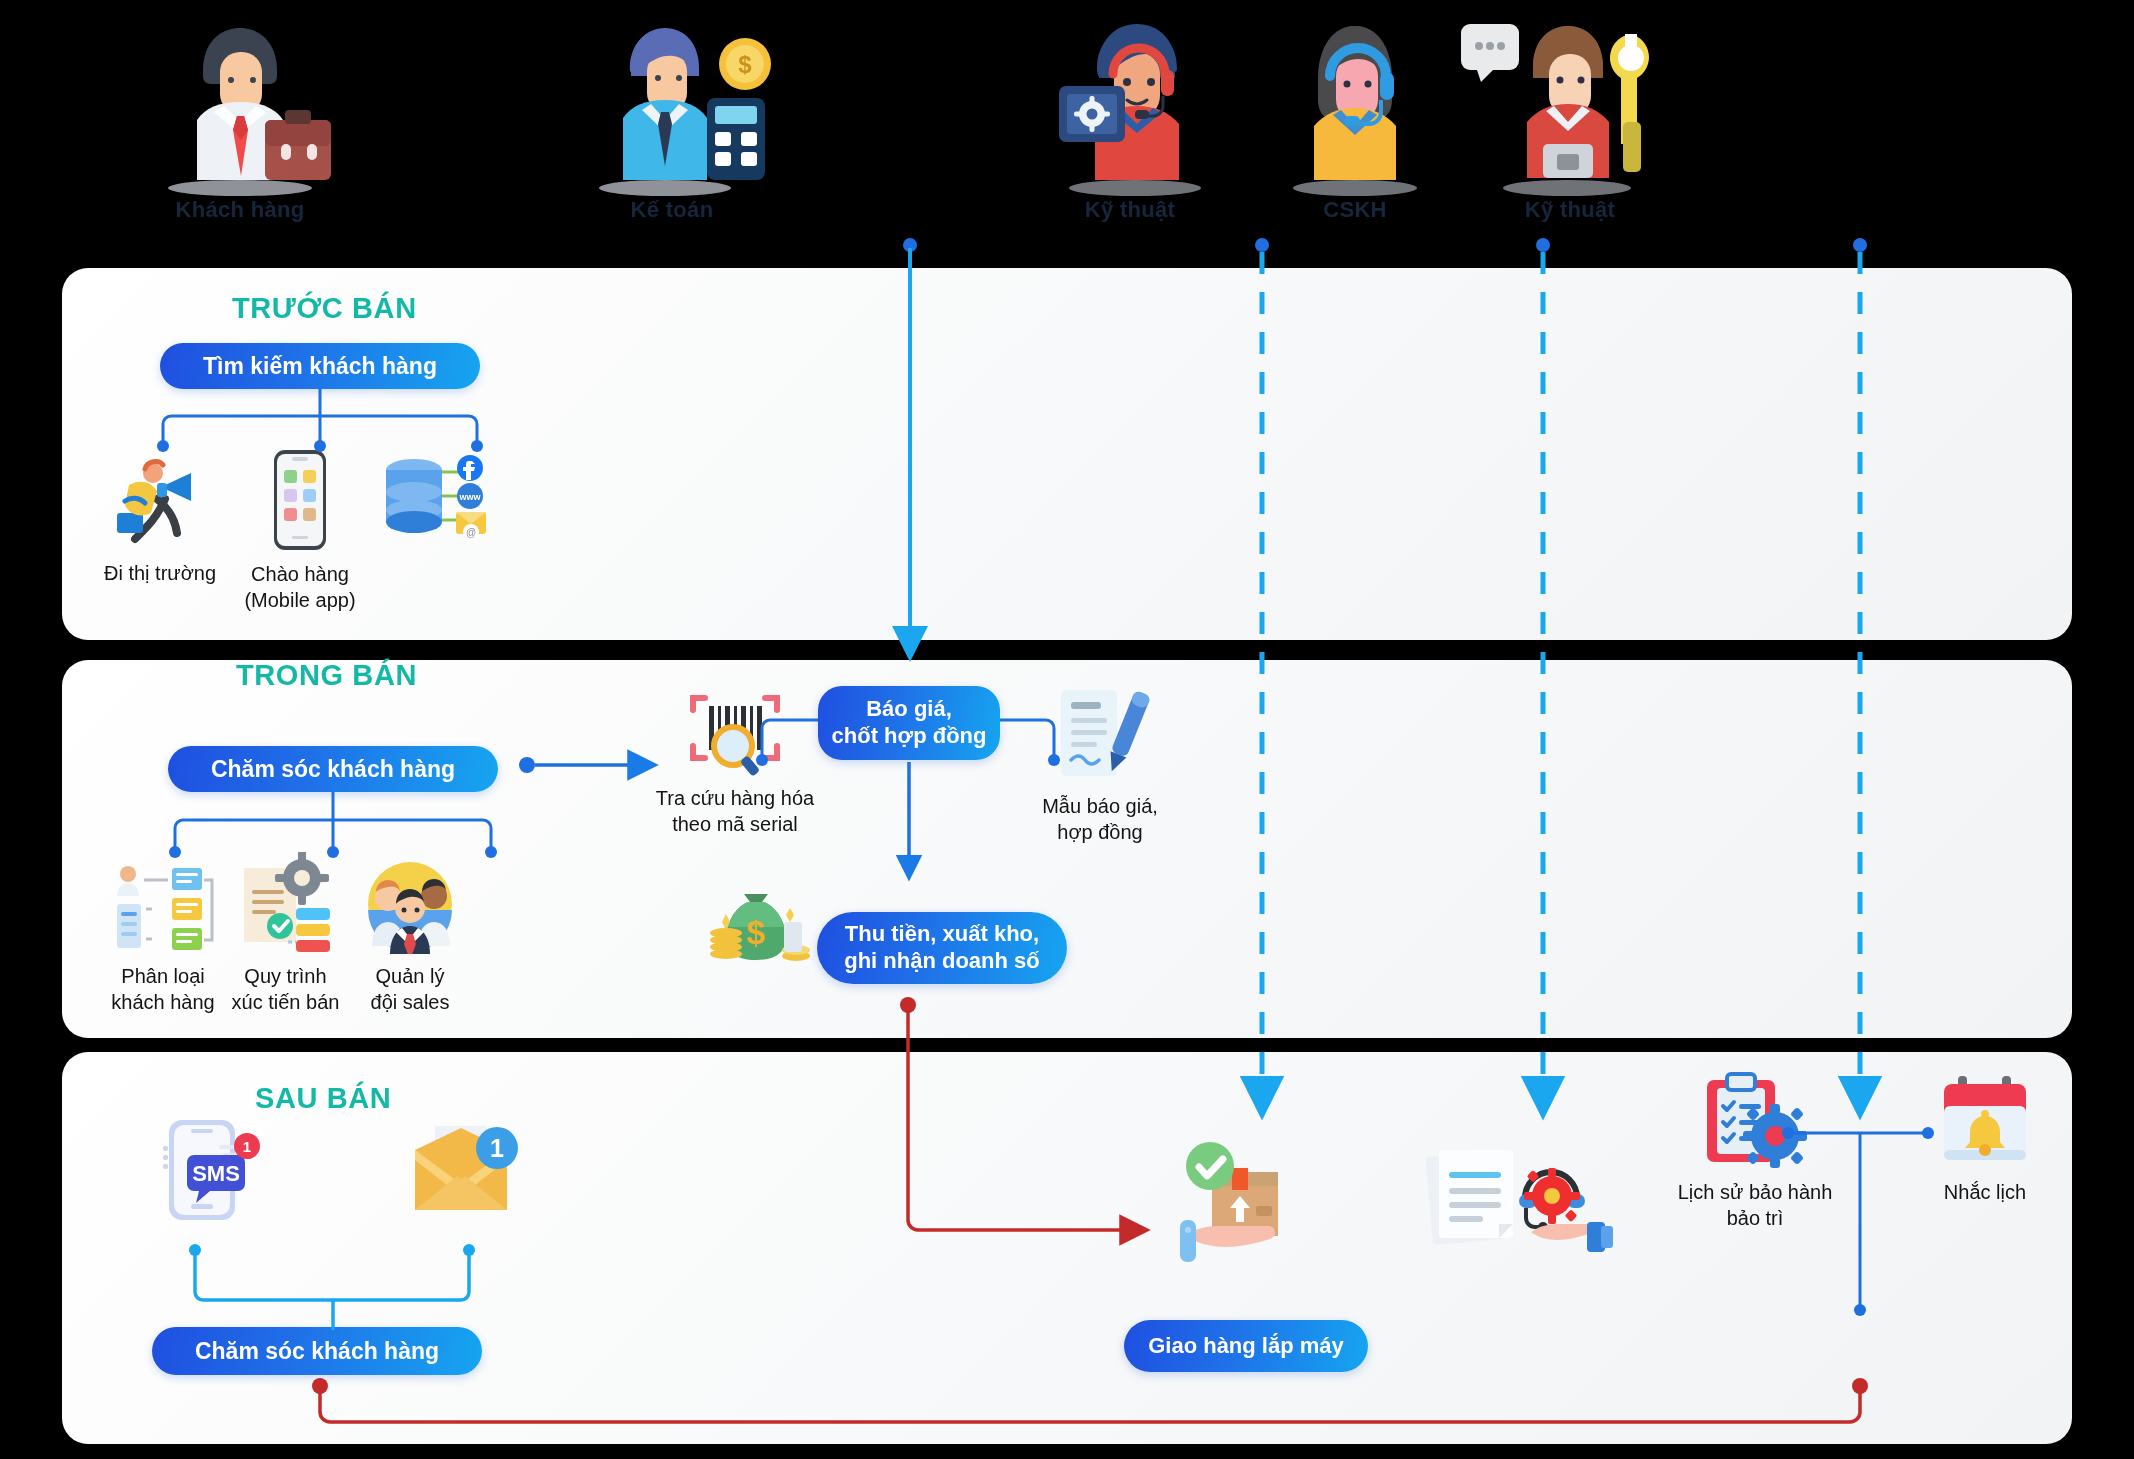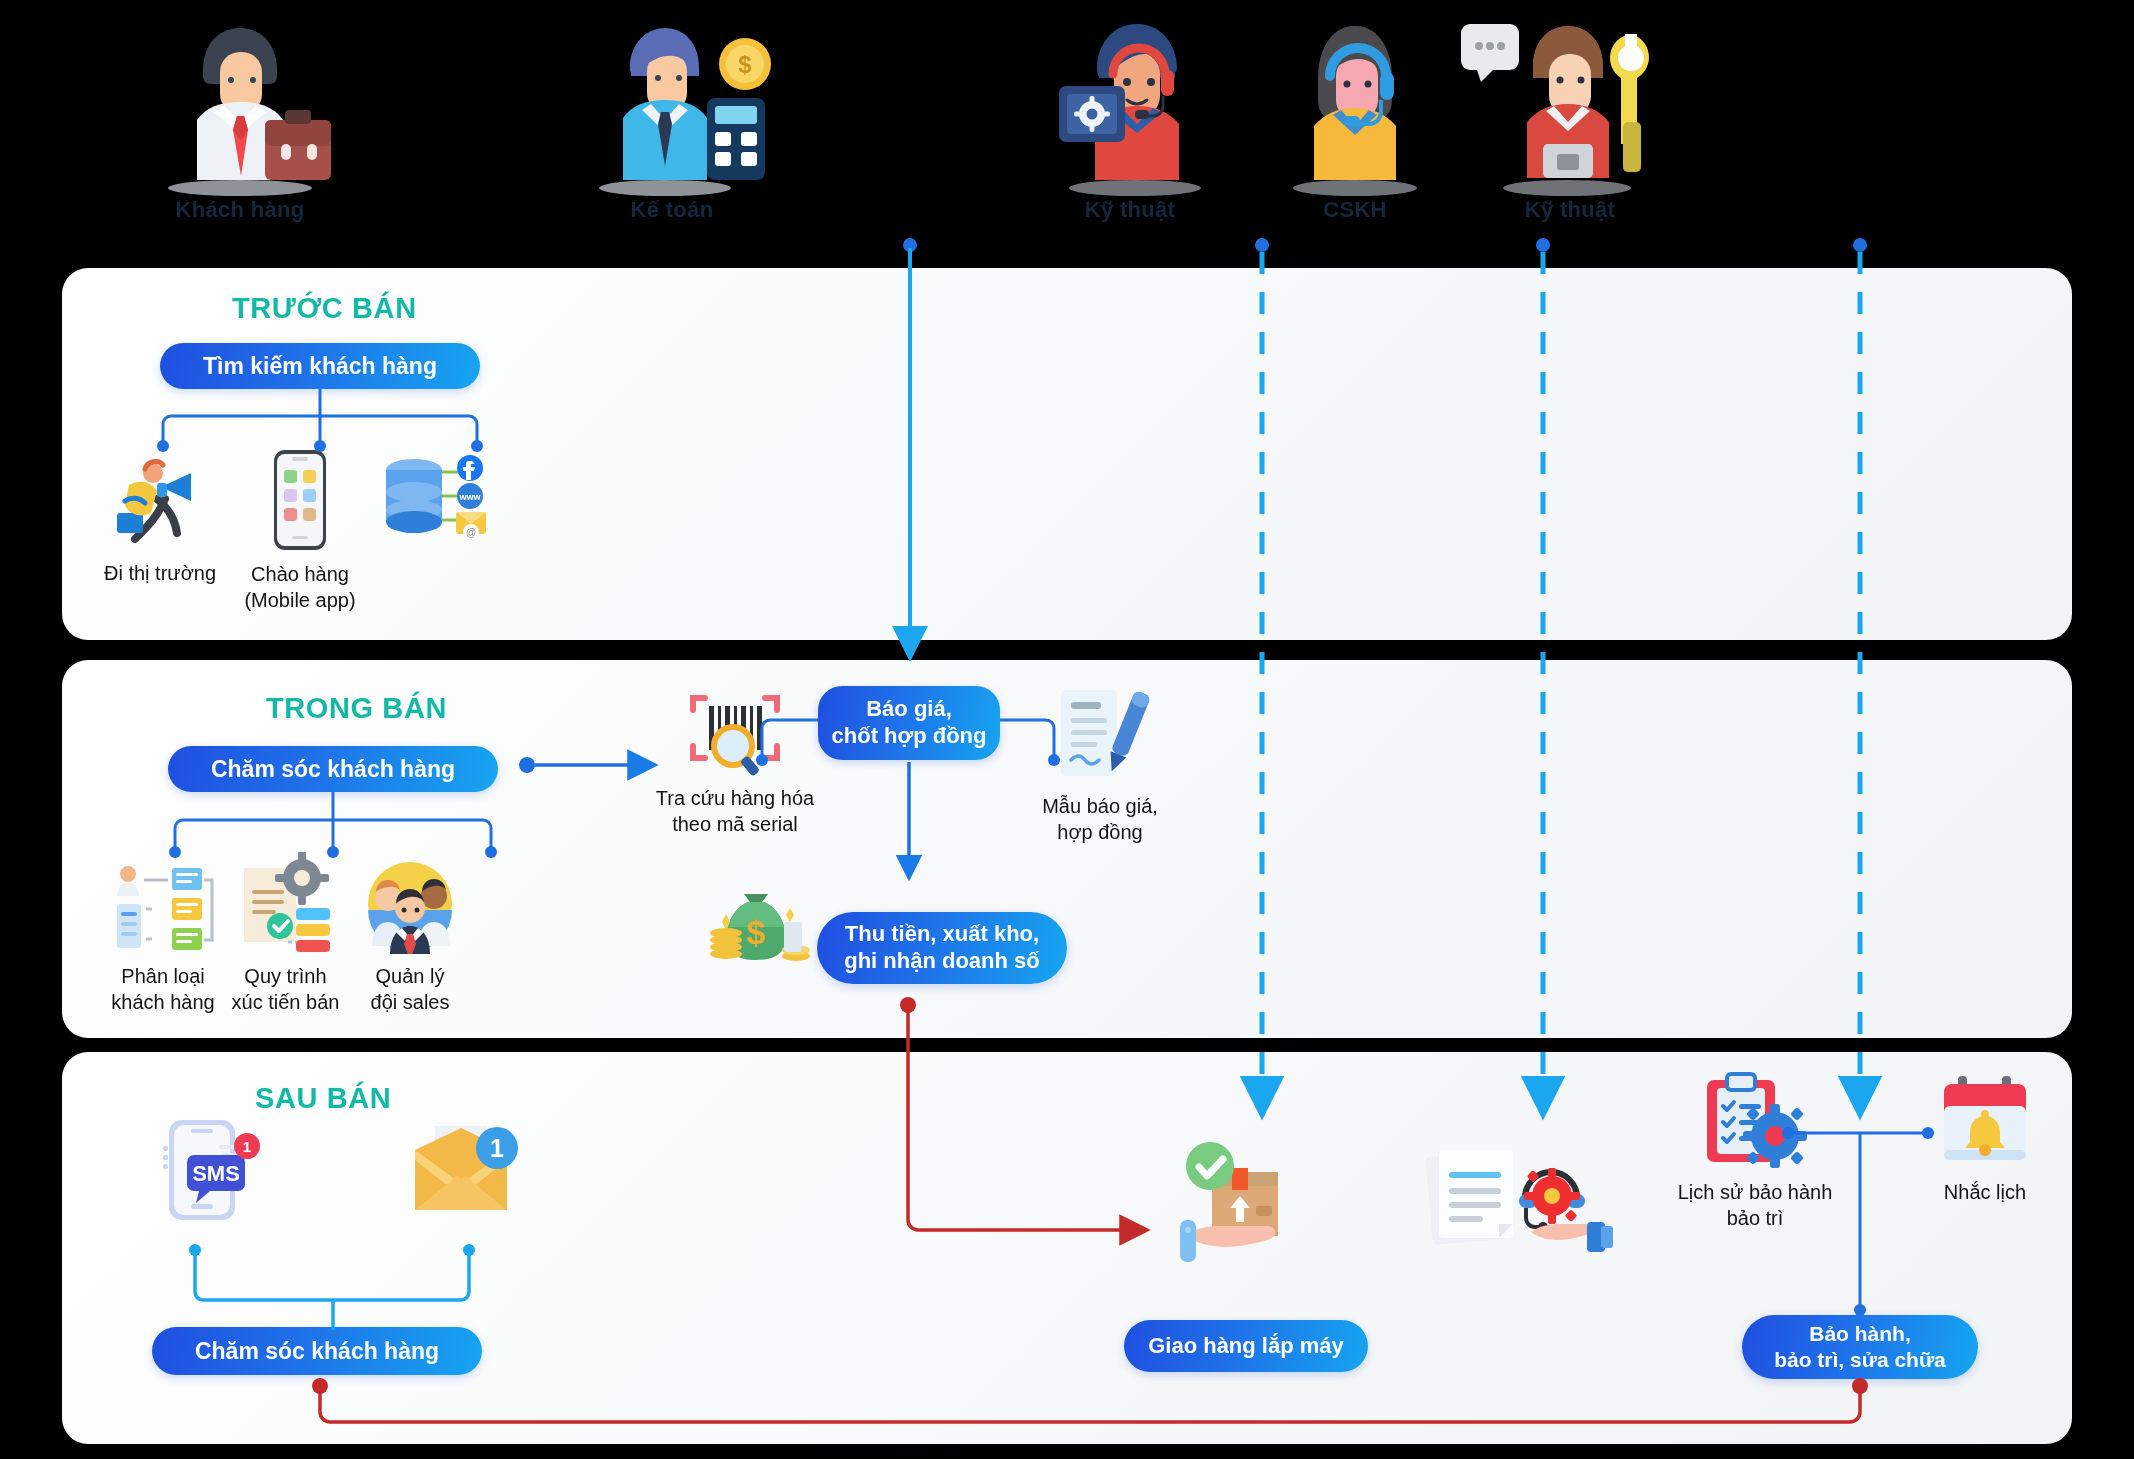--- a/index.html
+++ b/index.html
@@ -231,21 +231,21 @@
         <text x="90" y="52" font-size="9" font-weight="700" text-anchor="middle" fill="#fff" font-family="Liberation Sans, sans-serif">www</text>
         <rect x="76" y="64" width="30" height="22" rx="3" fill="#f5c83f"></rect>
         <path d="M76 64l15 12 15-12z" fill="#f8dc84"></path>
         <circle cx="91" cy="84" r="8" fill="#fff"></circle>
         <text x="91" y="88" font-size="10" text-anchor="middle" fill="#8a8f96" font-family="Liberation Sans, sans-serif">@</text>
       </svg>
     </div>
   </div>
 
   <div class="panel" style="left:62px;top:660px;width:2010px;height:378px;"></div>
-  <div class="panel-title" style="left:236px;top:692px;margin-left:30px;">TRONG BÁN</div>
+  <div class="panel-title" style="left:236px;top:659px;">TRONG BÁN</div>
 
   <div class="pill" style="left:168px;top:746px;width:330px;height:46px;font-size:23px;">Chăm sóc khách hàng</div>
 
   <div class="leaf" style="left:88px;top:862px;width:150px;">
     <div class="art">
       <svg width="110" height="92" viewBox="0 0 110 92">
         <circle cx="20" cy="12" r="8" fill="#f0b88a"></circle>
         <path d="M9 34c0-8 5-13 11-13s11 5 11 13z" fill="#eaf2f8"></path>
         <rect x="9" y="42" width="24" height="44" rx="3" fill="#cfe5f5"></rect>
         <rect x="13" y="50" width="16" height="4" rx="2" fill="#5aa3ec"></rect>
@@ -551,22 +551,20 @@
         <rect x="8" y="34" width="82" height="54" rx="6" fill="#e9f2fa"></rect>
         <rect x="8" y="78" width="82" height="10" rx="5" fill="#cfe3f3"></rect>
         <path d="M49 44c9 0 15 7 15 16v10l5 6H29l5-6V60c0-9 6-16 15-16z" fill="#f5c83f"></path>
         <circle cx="49" cy="78" r="6" fill="#f0ad2e"></circle>
         <rect x="45" y="38" width="8" height="8" rx="4" fill="#f5c83f"></rect>
       </svg>
     </div>
     <div class="lbl">Nhắc lịch</div>
   </div>
 
-  <div class="pill" style="left:1742px;top:1315px;width:236px;height:64px;font-size:21px;white-space:pre-line;">Bảo hành,
-bảo trì, sửa chữa</div>
 
   <svg class="svg-layer">
     <defs>
       <marker id="arrBlue" markerWidth="9" markerHeight="9" refX="6.5" refY="4.5" orient="auto">
         <path d="M0 0L9 4.5L0 9z" fill="#1a7ae8"></path>
       </marker>
       <marker id="arrCyan" markerWidth="9" markerHeight="9" refX="6.5" refY="4.5" orient="auto">
         <path d="M0 0L9 4.5L0 9z" fill="#1aa7ef"></path>
       </marker>
       <marker id="arrRed" markerWidth="9" markerHeight="9" refX="6.5" refY="4.5" orient="auto">

